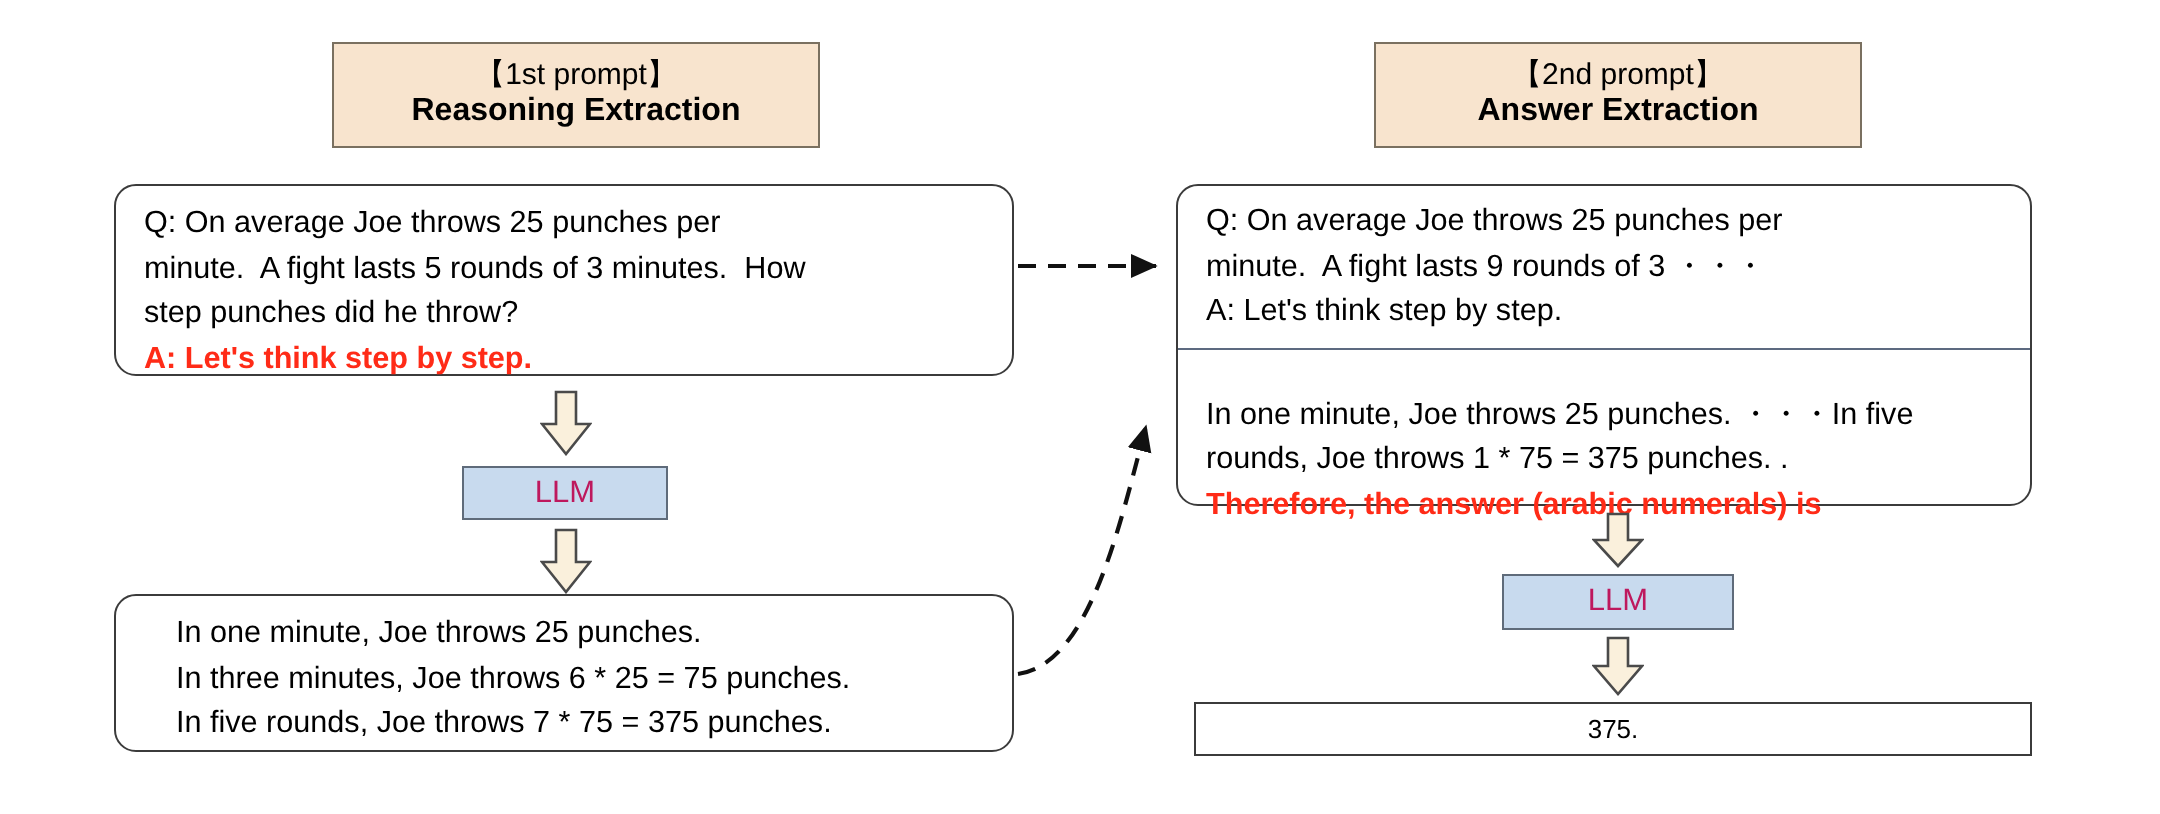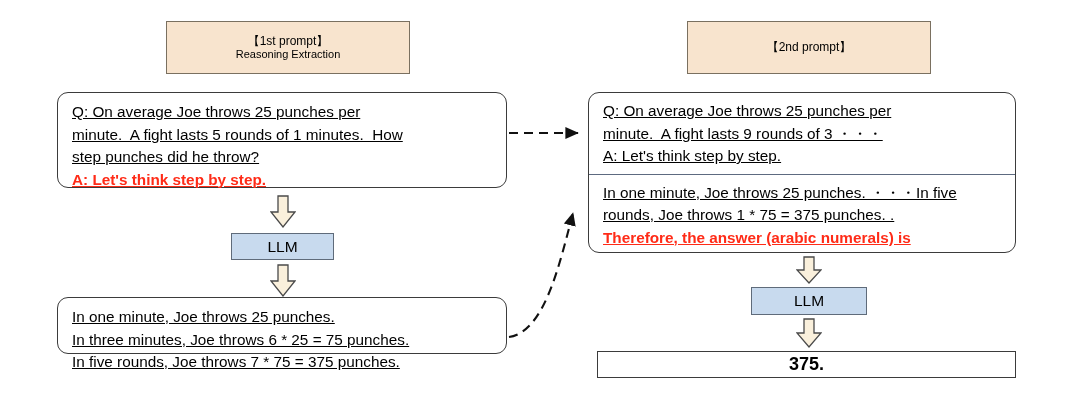--- a/index.html
+++ b/index.html
@@ -27,93 +27,91 @@
     box-sizing: border-box;
     text-align: center;
     color: #000000;
     display: flex;
     flex-direction: column;
     align-items: center;
     justify-content: center;
     line-height: 1.18;
   }
   .stage-header .stage-kicker {
-    font-size: 12px;
+    font-size: 15px;
     font-weight: normal;
     letter-spacing: 0px;
   }
   .stage-header .stage-title {
-    font-size: 11px;
-    font-weight: normal;
+    font-size: 16px;
+    font-weight: bold;
   }
   #hdr-1 { left: 166px; top: 21px; width: 244px; height: 53px; }
   #hdr-2 { left: 687px; top: 21px; width: 244px; height: 53px; }
 
   
   .rbox {
     position: absolute;
     box-sizing: border-box;
     background: #ffffff;
     border: 1.4px solid #3b3b3b;
     border-radius: 11px;
     color: #000000;
   }
   .rbox .line {
     font-size: 15.3px;
     line-height: 22.5px;
     white-space: pre;
-    text-decoration: underline;
   }
   .rbox .line.red {
     color: #FF2B17;
     font-weight: bold;
   }
   .pad {
     padding: 8px 0 8px 14px;
   }
 
   #box-q1   { left: 57px;  top: 92px;  width: 450px; height: 96px; }
-  #box-out1 { left: 57px;  top: 297px; width: 450px; height: 57px; }
+  #box-out1 { left: 57px;  top: 297px; width: 450px; height: 79px; padding-left: 16px; }
 
   #box-r1   { left: 588px; top: 92px;  width: 428px; height: 161px; }
   #box-r1 .section-top    { padding: 7px 0 6px 14px; }
   #box-r1 .divider {
     height: 0;
     border-top: 1.2px solid #5d6a80;
     margin: 0;
   }
-  #box-r1 .section-bottom { padding: 7px 0 6px 14px; }
+  #box-r1 .section-bottom { padding: 22px 0 6px 14px; }
 
   
   .llm-box {
     position: absolute;
     box-sizing: border-box;
     background: #C8DAEE;
     border: 1.4px solid #5f6b7a;
     display: flex;
     align-items: center;
     justify-content: center;
     font-size: 15.5px;
-    color: #000000;
+    color: #be185d;
   }
   #llm-1 { left: 231px; top: 233px; width: 103px; height: 27px; }
   #llm-2 { left: 751px; top: 287px; width: 116px; height: 28px; }
 
   
   .ans-box {
     position: absolute;
     box-sizing: border-box;
     background: #ffffff;
     border: 1.4px solid #3b3b3b;
     display: flex;
     align-items: center;
     justify-content: center;
-    font-size: 18px;
+    font-size: 13px;
     color: #000000;
-    font-weight: bold;
   }
   #box-ans { left: 597px; top: 351px; width: 419px; height: 27px; }
 
   
   .fat-arrow { position: absolute; }
   #arrow-l1 { left: 270px; top: 195px; width: 26px; height: 33px; }
   #arrow-l2 { left: 270px; top: 264px; width: 26px; height: 33px; }
   #arrow-r1 { left: 796px; top: 256px; width: 26px; height: 28px; }
   #arrow-r2 { left: 796px; top: 318px; width: 26px; height: 30px; }
 
@@ -130,26 +128,27 @@
 
 <div id="canvas">
 
   <div class="stage-header" id="hdr-1">
     <div class="stage-kicker">【1st prompt】</div>
     <div class="stage-title">Reasoning Extraction</div>
   </div>
 
   <div class="stage-header" id="hdr-2">
     <div class="stage-kicker">【2nd prompt】</div>
+    <div class="stage-title">Answer Extraction</div>
   </div>
 
   <div class="rbox" id="box-q1">
     <div class="pad">
       <div class="line">Q: On average Joe throws 25 punches per</div>
-      <div class="line">minute.  A fight lasts 5 rounds of 1 minutes.  How</div>
+      <div class="line">minute.  A fight lasts 5 rounds of 3 minutes.  How</div>
       <div class="line">step punches did he throw?</div>
       <div class="line red">A: Let's think step by step.</div>
     </div>
   </div>
 
   <div class="fat-arrow" id="arrow-l1">
     <svg viewBox="0 0 26 33" width="26" height="33" xmlns="http://www.w3.org/2000/svg">
       <polygon points="8,1 18,1 18,17 25,17 13,32 1,17 8,17" fill="#FAF0DC" stroke="#4a4a4a" stroke-width="1.3" stroke-linejoin="miter"></polygon>
     </svg>
   </div>

